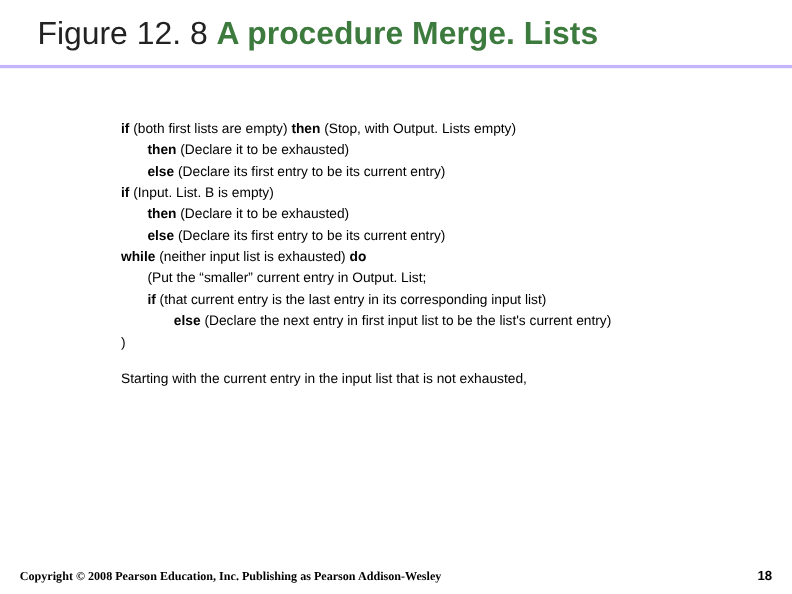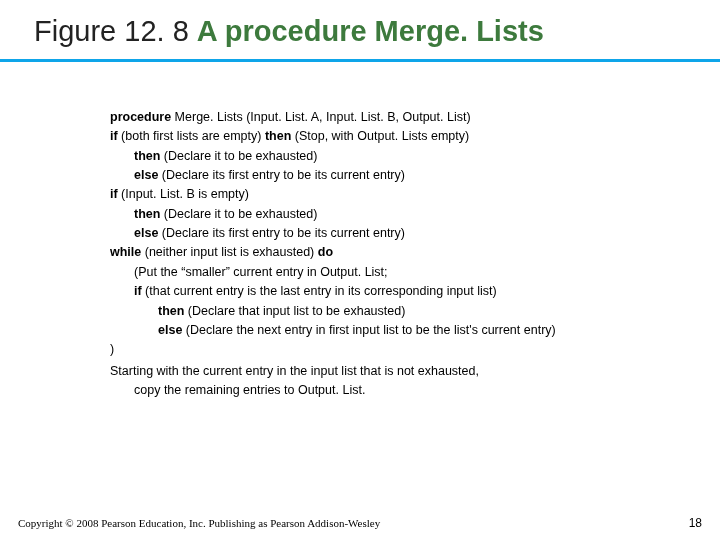--- a/index.html
+++ b/index.html
@@ -6,21 +6,21 @@
   body {
     width: 720px;
     height: 540px;
     background: #ffffff;
     font-family: Arial, Helvetica, sans-serif;
     position: relative;
     overflow: hidden;
   }
   .header-region {
     padding: 14px 0 10px 34px;
-    border-bottom: 3px solid #0ea5e9;
+    border-bottom: 3px solid #c4b5fd;
   }
   .title-line {
     font-size: 29px;
     line-height: 1.2;
     color: #1a1a1a;
     font-weight: 400;
   }
   .title-number { color: #222; }
   .title-bold  {
     font-weight: 700;
@@ -29,67 +29,65 @@
   .pseudocode {
     margin: 46px 0 0 110px;
     font-family: Arial, Helvetica, sans-serif;
     font-size: 12.5px;
     color: #000;
     line-height: 1.55;
   }
   .pseudocode .kw { font-weight: 700; }
   .indent1 { padding-left: 24px; }
   .indent2 { padding-left: 48px; }
-  .trailing-note { margin-top: 2px; }
+  .trailing-note { margin-top: 14px; }
   .footer {
     position: absolute;
     bottom: 10px;
     left: 18px;
     right: 18px;
     display: flex;
     justify-content: space-between;
-    align-items: center;
+    align-items: flex-end;
     font-size: 11px;
     font-family: "Times New Roman", Times, serif;
     color: #000;
+    font-weight: bold;
   }
   .page-num {
     font-family: Arial, sans-serif;
     font-size: 12px;
     margin-left: 32px;
   }
 </style>
 </head>
 <body>
 
 <div class="header-region">
   <div class="title-line">
     <span class="title-number">Figure 12. 8</span><span>  </span><span class="title-bold">A procedure Merge. Lists</span>
   </div>
 </div>
 
 <div class="pseudocode">
-  <div><span class="kw">procedure</span><span> Merge. Lists (Input. List. A, Input. List. B, Output. List)</span></div>
 
   <div><span class="kw">if</span><span> (both first lists are empty) </span><span class="kw">then</span><span> (Stop, with Output. Lists empty)</span></div>
 
   <div class="indent1"><span class="kw">then</span><span> (Declare it to be exhausted)</span></div>
   <div class="indent1"><span class="kw">else</span><span> (Declare its first entry to be its current entry)</span></div>
 
   <div><span class="kw">if</span><span> (Input. List. B is empty)</span></div>
   <div class="indent1"><span class="kw">then</span><span> (Declare it to be exhausted)</span></div>
   <div class="indent1"><span class="kw">else</span><span> (Declare its first entry to be its current entry)</span></div>
 
   <div><span class="kw">while</span><span> (neither input list is exhausted) </span><span class="kw">do</span></div>
   <div class="indent1">(Put the “smaller” current entry in Output. List;</div>
   <div class="indent1"><span class="kw">if</span><span> (that current entry is the last entry in its corresponding input list)</span></div>
-  <div class="indent2"><span class="kw">then</span><span> (Declare that input list to be exhausted)</span></div>
   <div class="indent2"><span class="kw">else</span><span> (Declare the next entry in first input list to be the list's current entry)</span></div>
   <div>)</div>
 
   <div class="trailing-note">Starting with the current entry in the input list that is not exhausted,</div>
-  <div class="indent1">copy the remaining entries to Output. List.</div>
 </div>
 
 <div class="footer">
   <span>Copyright © 2008 Pearson Education, Inc. Publishing as Pearson Addison-Wesley</span>
   <span class="page-num">18</span>
 </div>
 
 </body></html>

